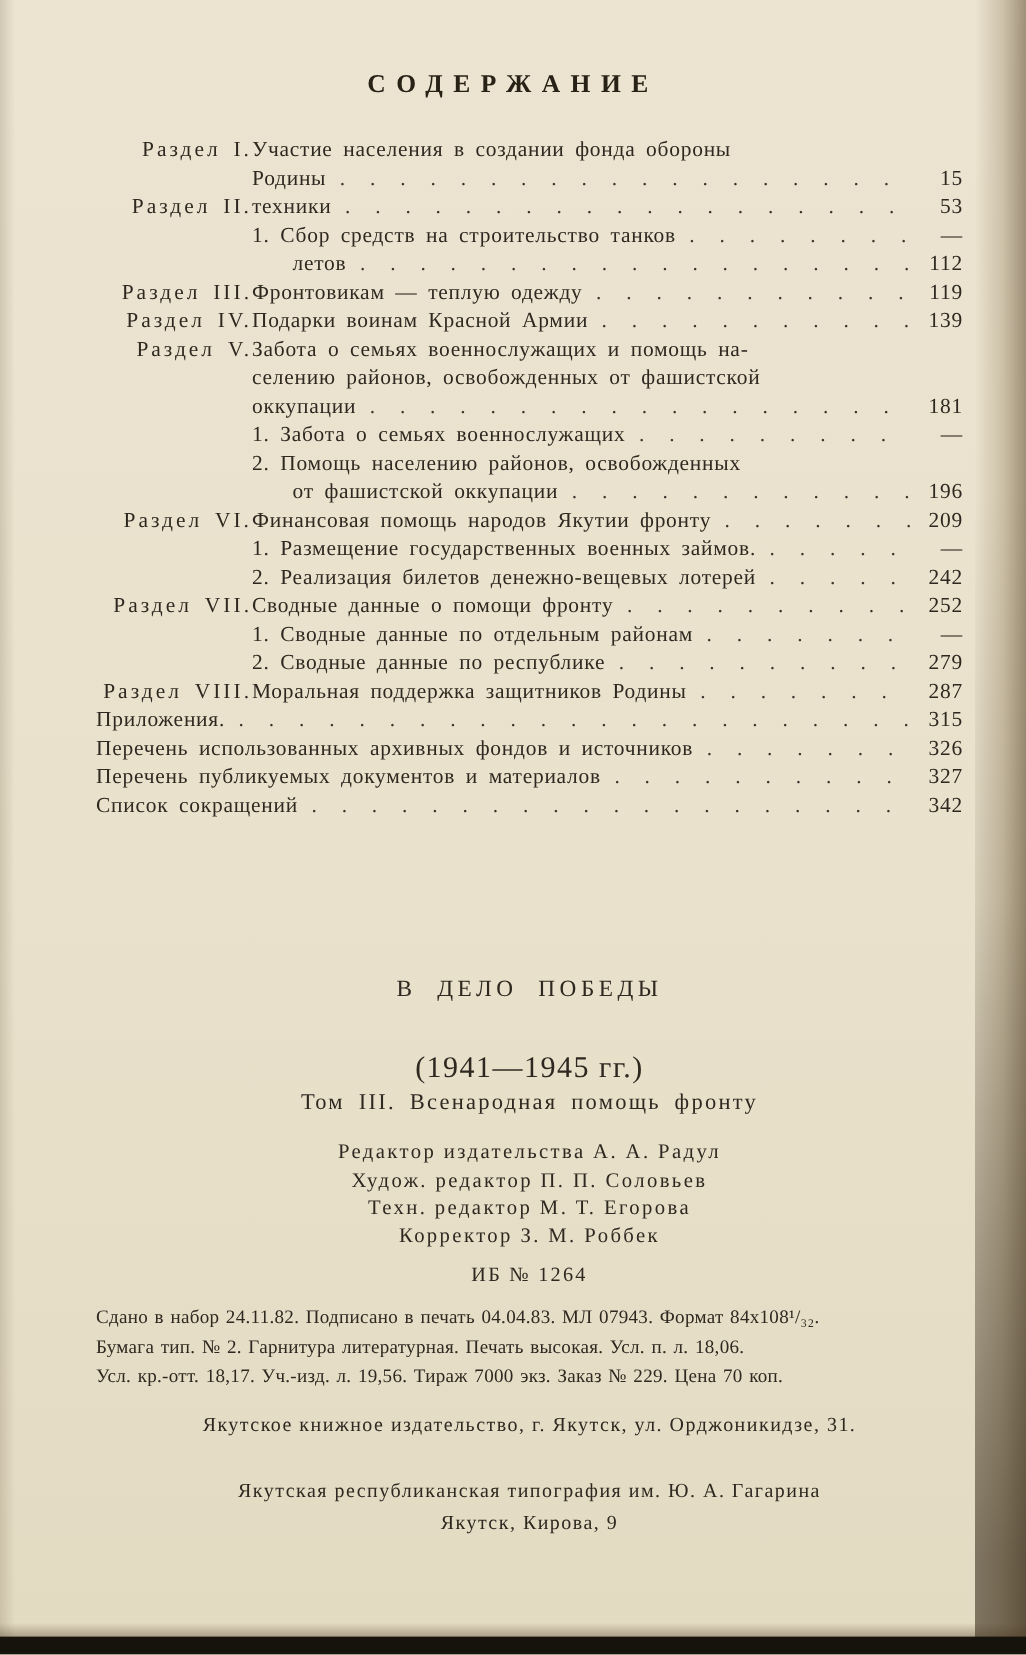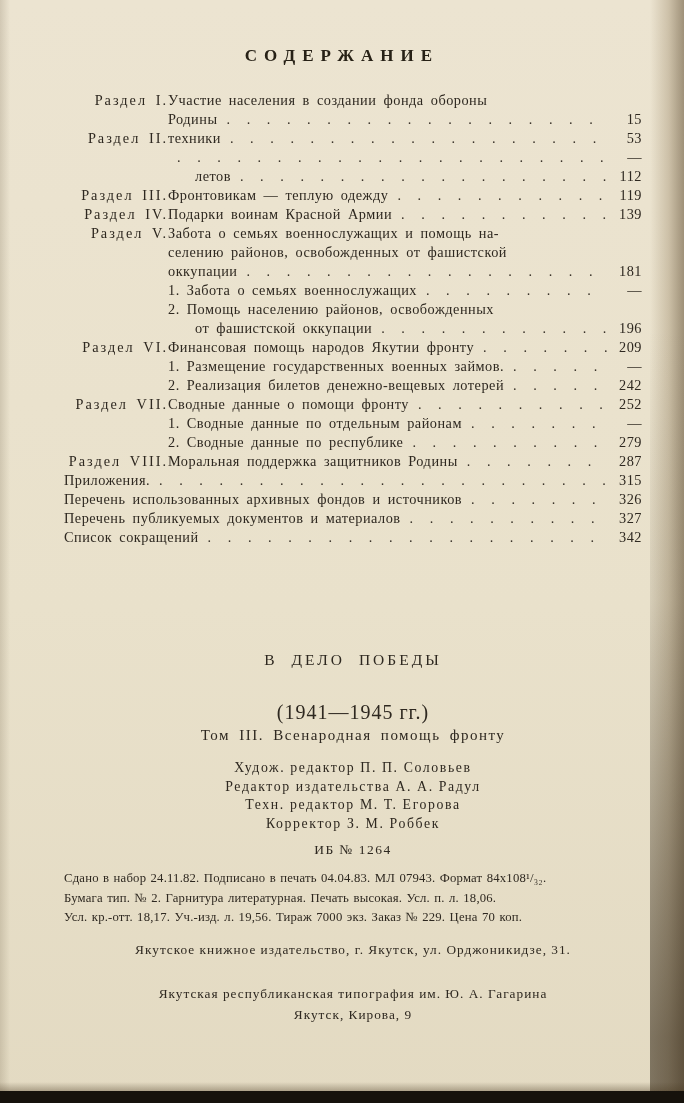--- a/index.html
+++ b/index.html
@@ -117,20 +117,21 @@
             <span class="text">техники</span>
             <span class="leader"></span>
             <span class="page-num">53</span>
           </div>
         </div>
       </div>
       <div class="toc-entry sub">
         <span class="toc-label"></span>
         <div class="toc-body">
           <div class="lastline">
+            <span class="text">1. Сбор средств на строительство танков</span>
             <span class="leader"></span>
             <span class="page-num">—</span>
           </div>
         </div>
       </div>
       <div class="toc-entry sub">
         <span class="toc-label"></span>
         <div class="toc-body">
           <div class="lastline cont">
             <span class="text">летов</span>
@@ -299,22 +300,22 @@
         </div>
       </div>
     </div>
 
   <div class="colophon">
     <div class="bt-line2">В ДЕЛО ПОБЕДЫ</div>
     <div class="bt-line3">(1941—1945 гг.)</div>
     <div class="bt-line4">Том III. Всенародная помощь фронту</div>
 
     <div class="staff">
+      <div>Редактор издательства А. А. Радул</div>
       <div>Худож. редактор П. П. Соловьев</div>
-      <div>Редактор издательства А. А. Радул</div>
       <div>Техн. редактор М. Т. Егорова</div>
       <div>Корректор З. М. Роббек</div>
     </div>
 
     <div class="ib">ИБ № 1264</div>
 
     <div class="imprint">
       <div>Сдано в набор 24.11.82. Подписано в печать 04.04.83. МЛ 07943. Формат 84х108¹/₃₂.</div>
       <div>Бумага тип. № 2. Гарнитура литературная. Печать высокая. Усл. п. л. 18,06.</div>
       <div>Усл. кр.-отт. 18,17. Уч.-изд. л. 19,56. Тираж 7000 экз. Заказ № 229. Цена 70 коп.</div>

